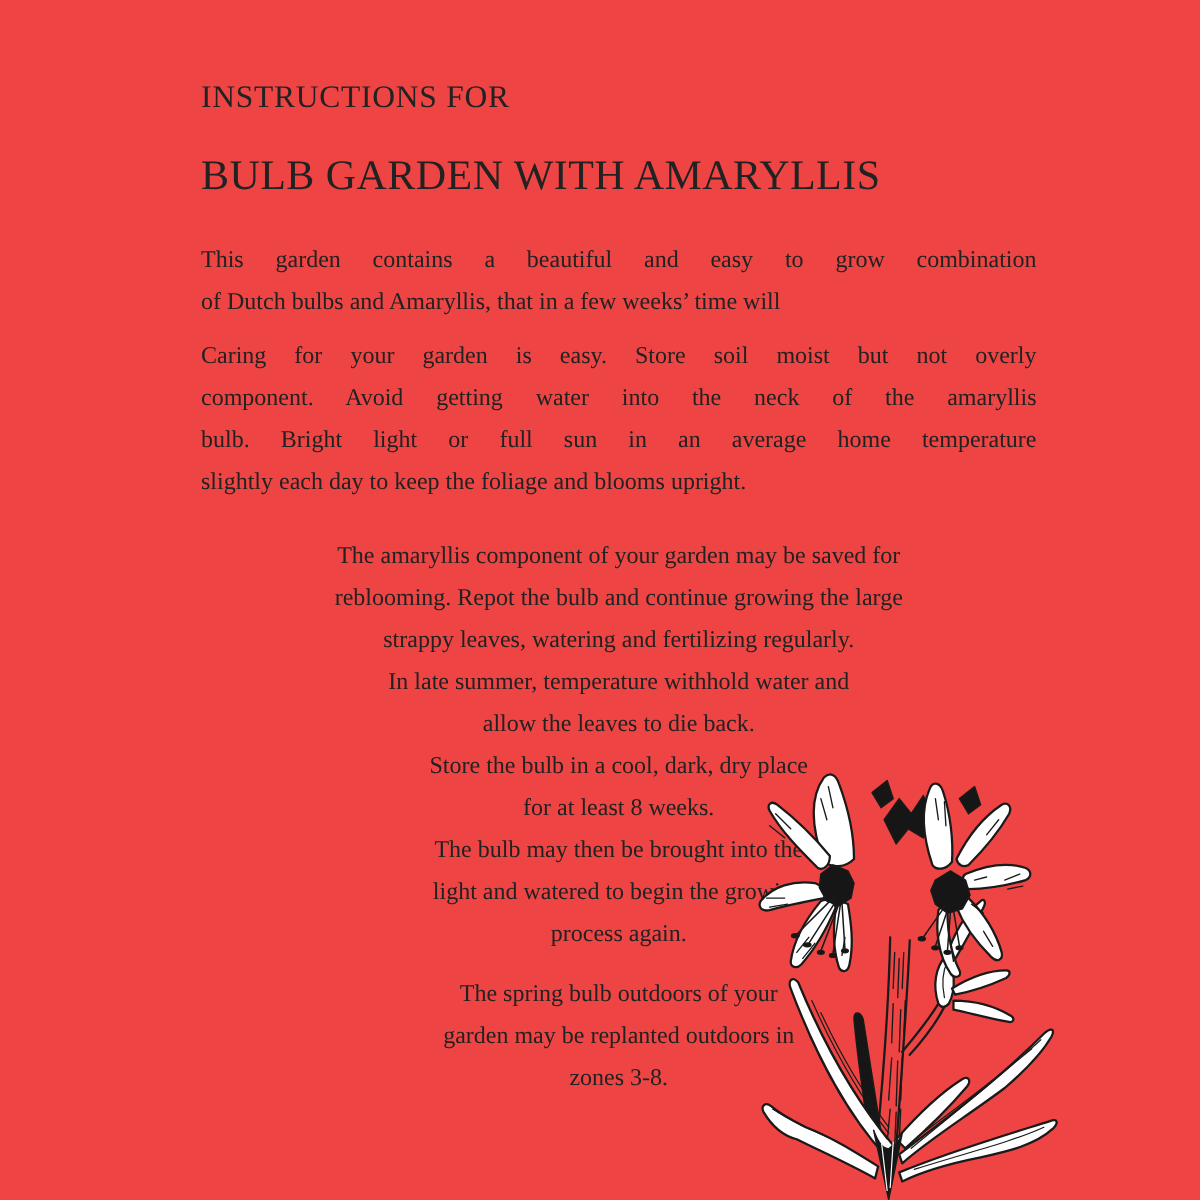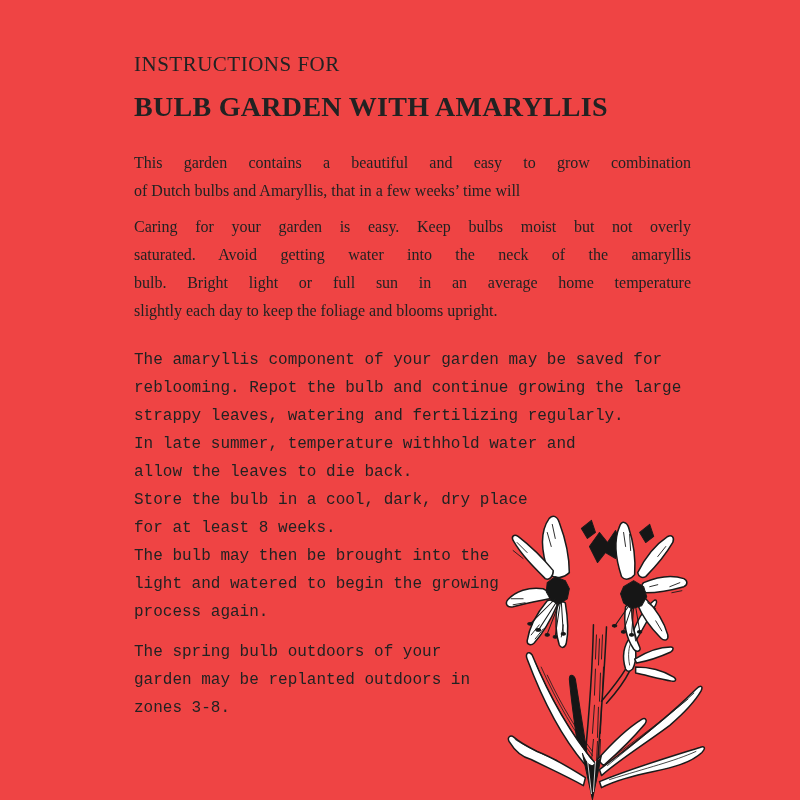--- a/index.html
+++ b/index.html
@@ -24,38 +24,38 @@
     font-size: 21px;
     line-height: 26px;
     letter-spacing: 0.5px;
     margin: 51px 0 0 0;
     font-weight: 400;
   }
   .title {
     font-size: 28px;
     line-height: 34px;
     letter-spacing: 0.3px;
-    margin: 13px 0 0 0;
-    font-weight: 700;
+    margin: 24px 0 0 0;
+    font-weight: 400;
   }
   .para { margin: 0; }
   .para .line {
     font-size: 16px;
     line-height: 28px;
     white-space: normal;
   }
   .para.justify .line {
     text-align: justify;
     text-align-last: justify;
   }
   .para.justify .line:last-child {
     text-align: left;
     text-align-last: left;
   }
-  .para.ragged .line { text-align: left; font-family: Liberation Mono, monospace; }
+  .para.ragged .line { text-align: center; }
   #paragraphs .para:nth-child(1) { margin-top: 25px; }
   #paragraphs .para:nth-child(2) { margin-top: 8px; }
   #paragraphs .para:nth-child(3) { margin-top: 21px; }
   #paragraphs .para:nth-child(4) { margin-top: 12px; }
   .illustration {
     position: absolute;
     left: 497px; top: 506px;
     width: 216px; height: 294px;
   }
 </style>
@@ -65,22 +65,22 @@
 <div class="page">
   <div class="content">
     <div class="eyebrow">INSTRUCTIONS FOR</div>
     <h1 class="title">BULB GARDEN WITH AMARYLLIS</h1>
     <div id="paragraphs">
         <div class="para justify">
           <div class="line">This garden contains a beautiful and easy to grow combination</div>
           <div class="line">of Dutch bulbs and Amaryllis, that in a few weeks’ time will</div>
         </div>
         <div class="para justify">
-          <div class="line">Caring for your garden is easy. Keep bulbs moist but not overly</div>
-          <div class="line">saturated. Avoid getting water into the neck of the amaryllis</div>
+          <div class="line">Caring for your garden is easy. Store soil moist but not overly</div>
+          <div class="line">component. Avoid getting water into the neck of the amaryllis</div>
           <div class="line">bulb. Bright light or full sun in an average home temperature</div>
           <div class="line">slightly each day to keep the foliage and blooms upright.</div>
         </div>
         <div class="para ragged">
           <div class="line">The amaryllis component of your garden may be saved for</div>
           <div class="line">reblooming. Repot the bulb and continue growing the large</div>
           <div class="line">strappy leaves, watering and fertilizing regularly.</div>
           <div class="line">In late summer, temperature withhold water and</div>
           <div class="line">allow the leaves to die back.</div>
           <div class="line">Store the bulb in a cool, dark, dry place</div>

